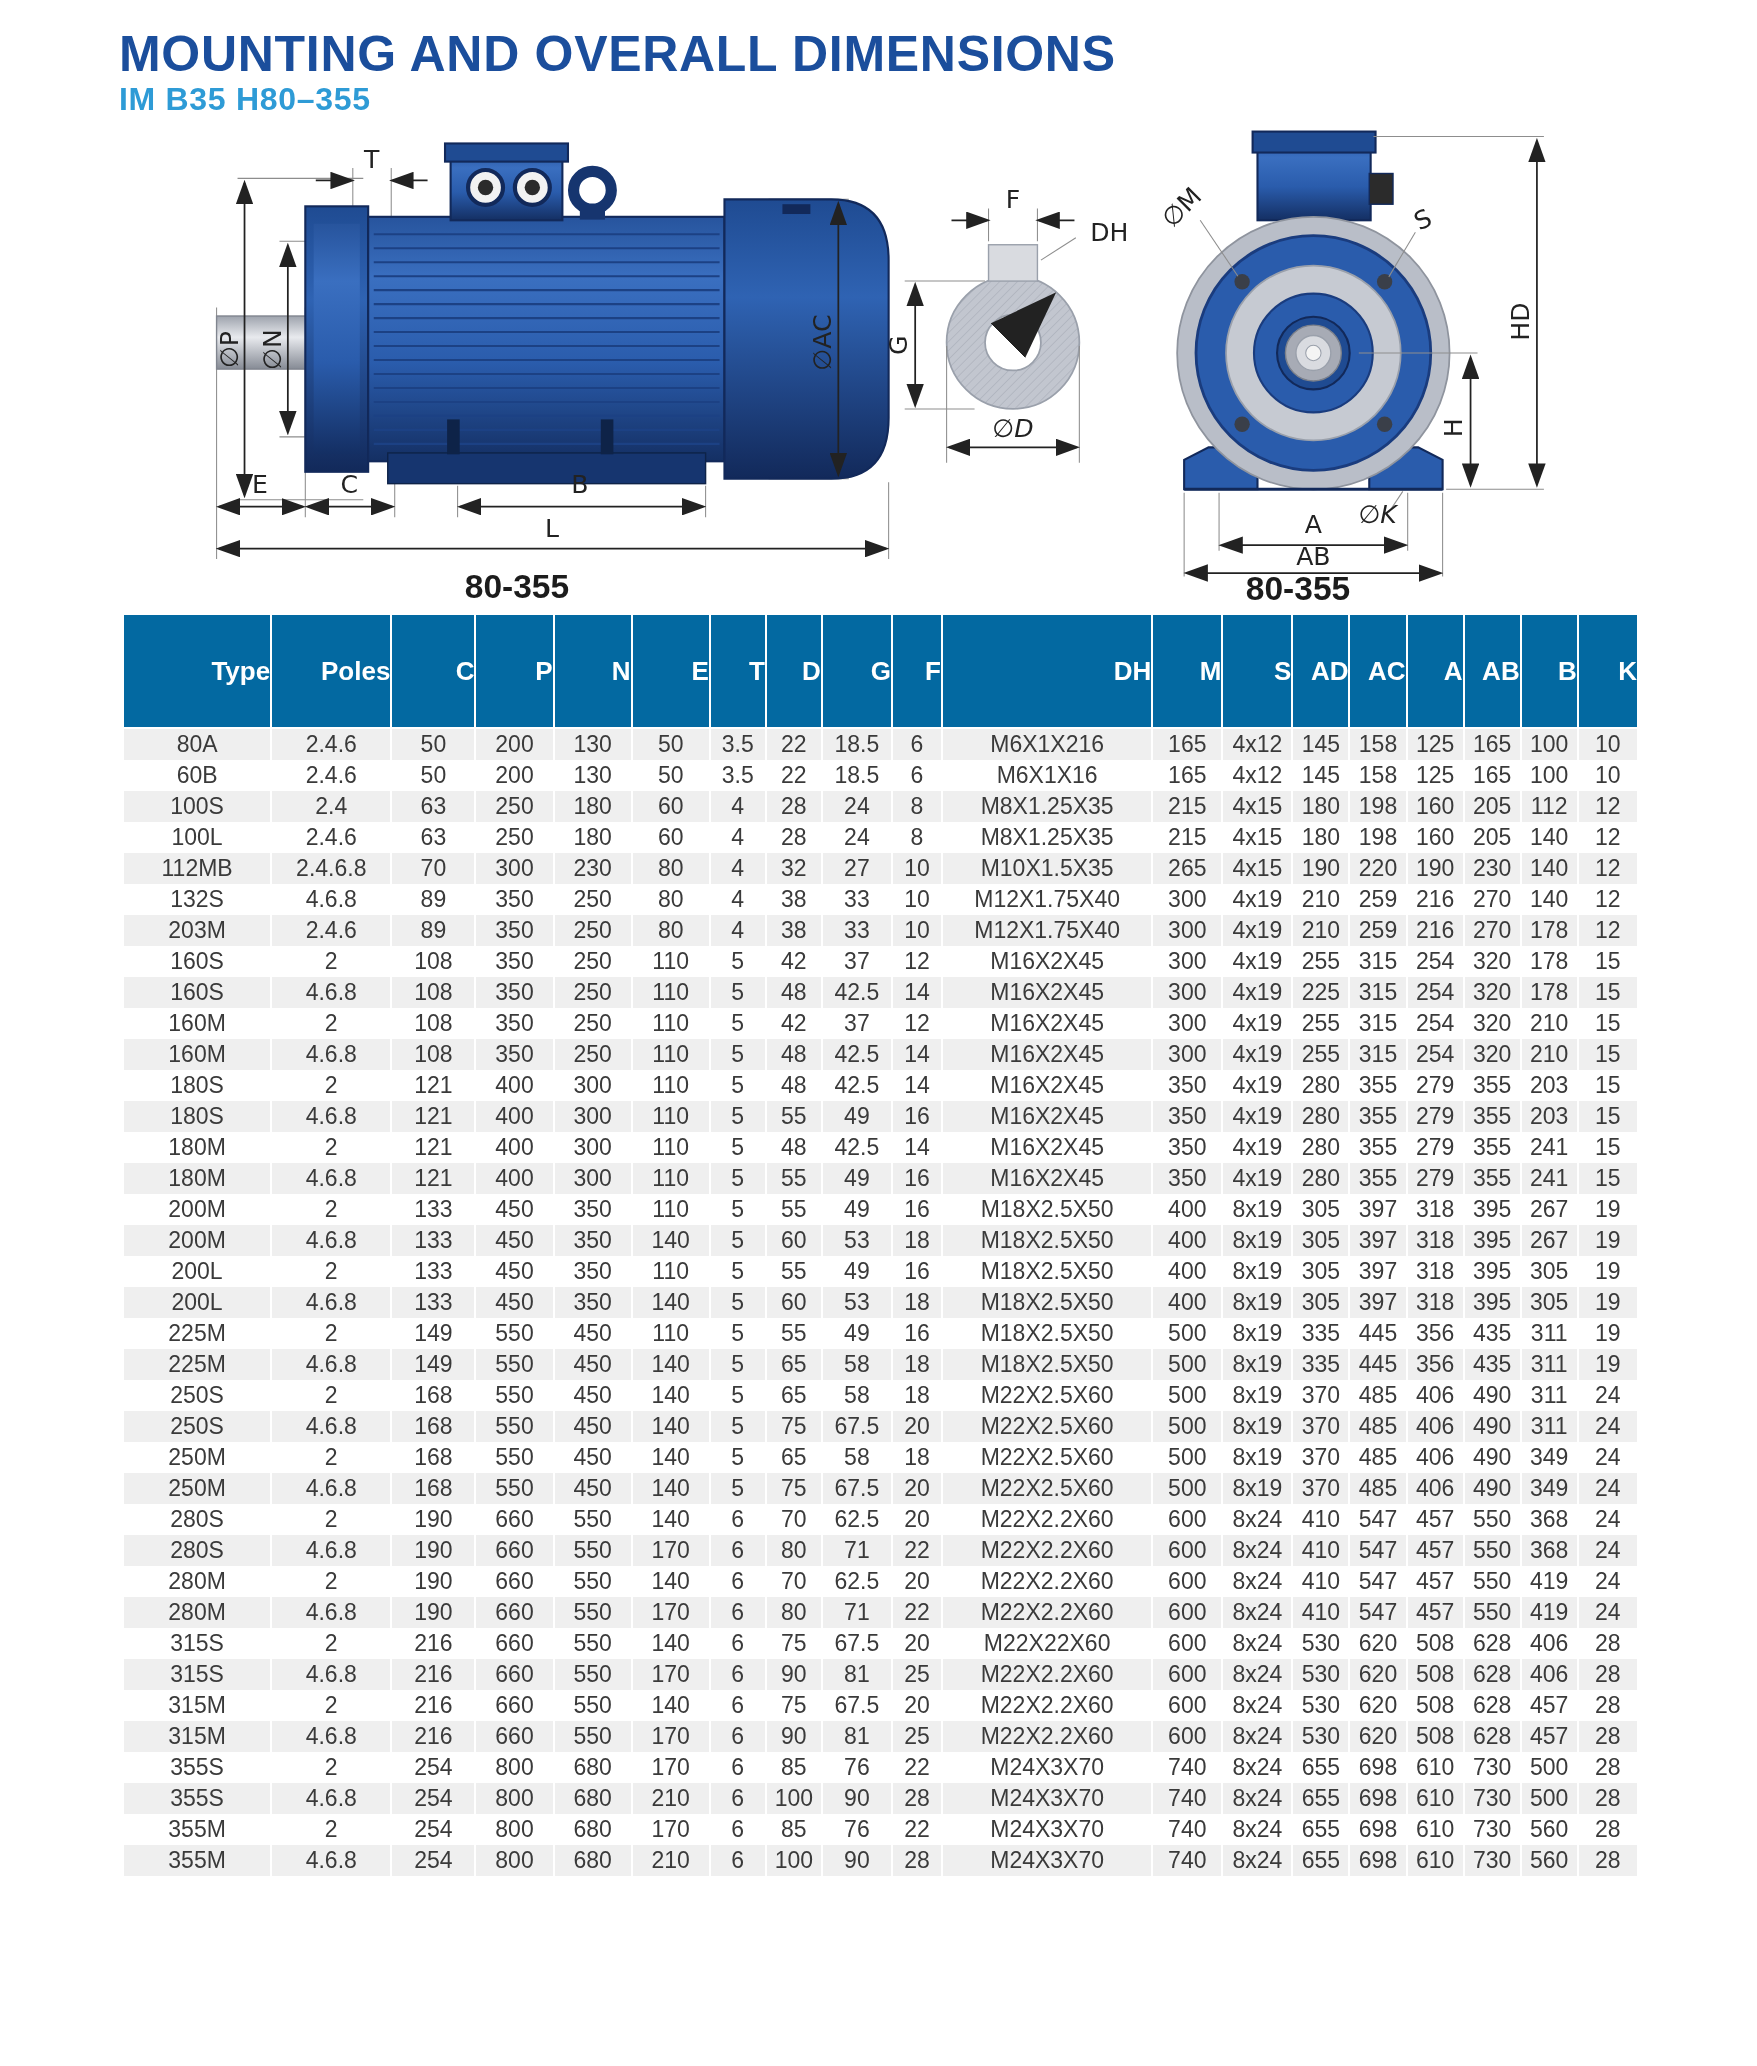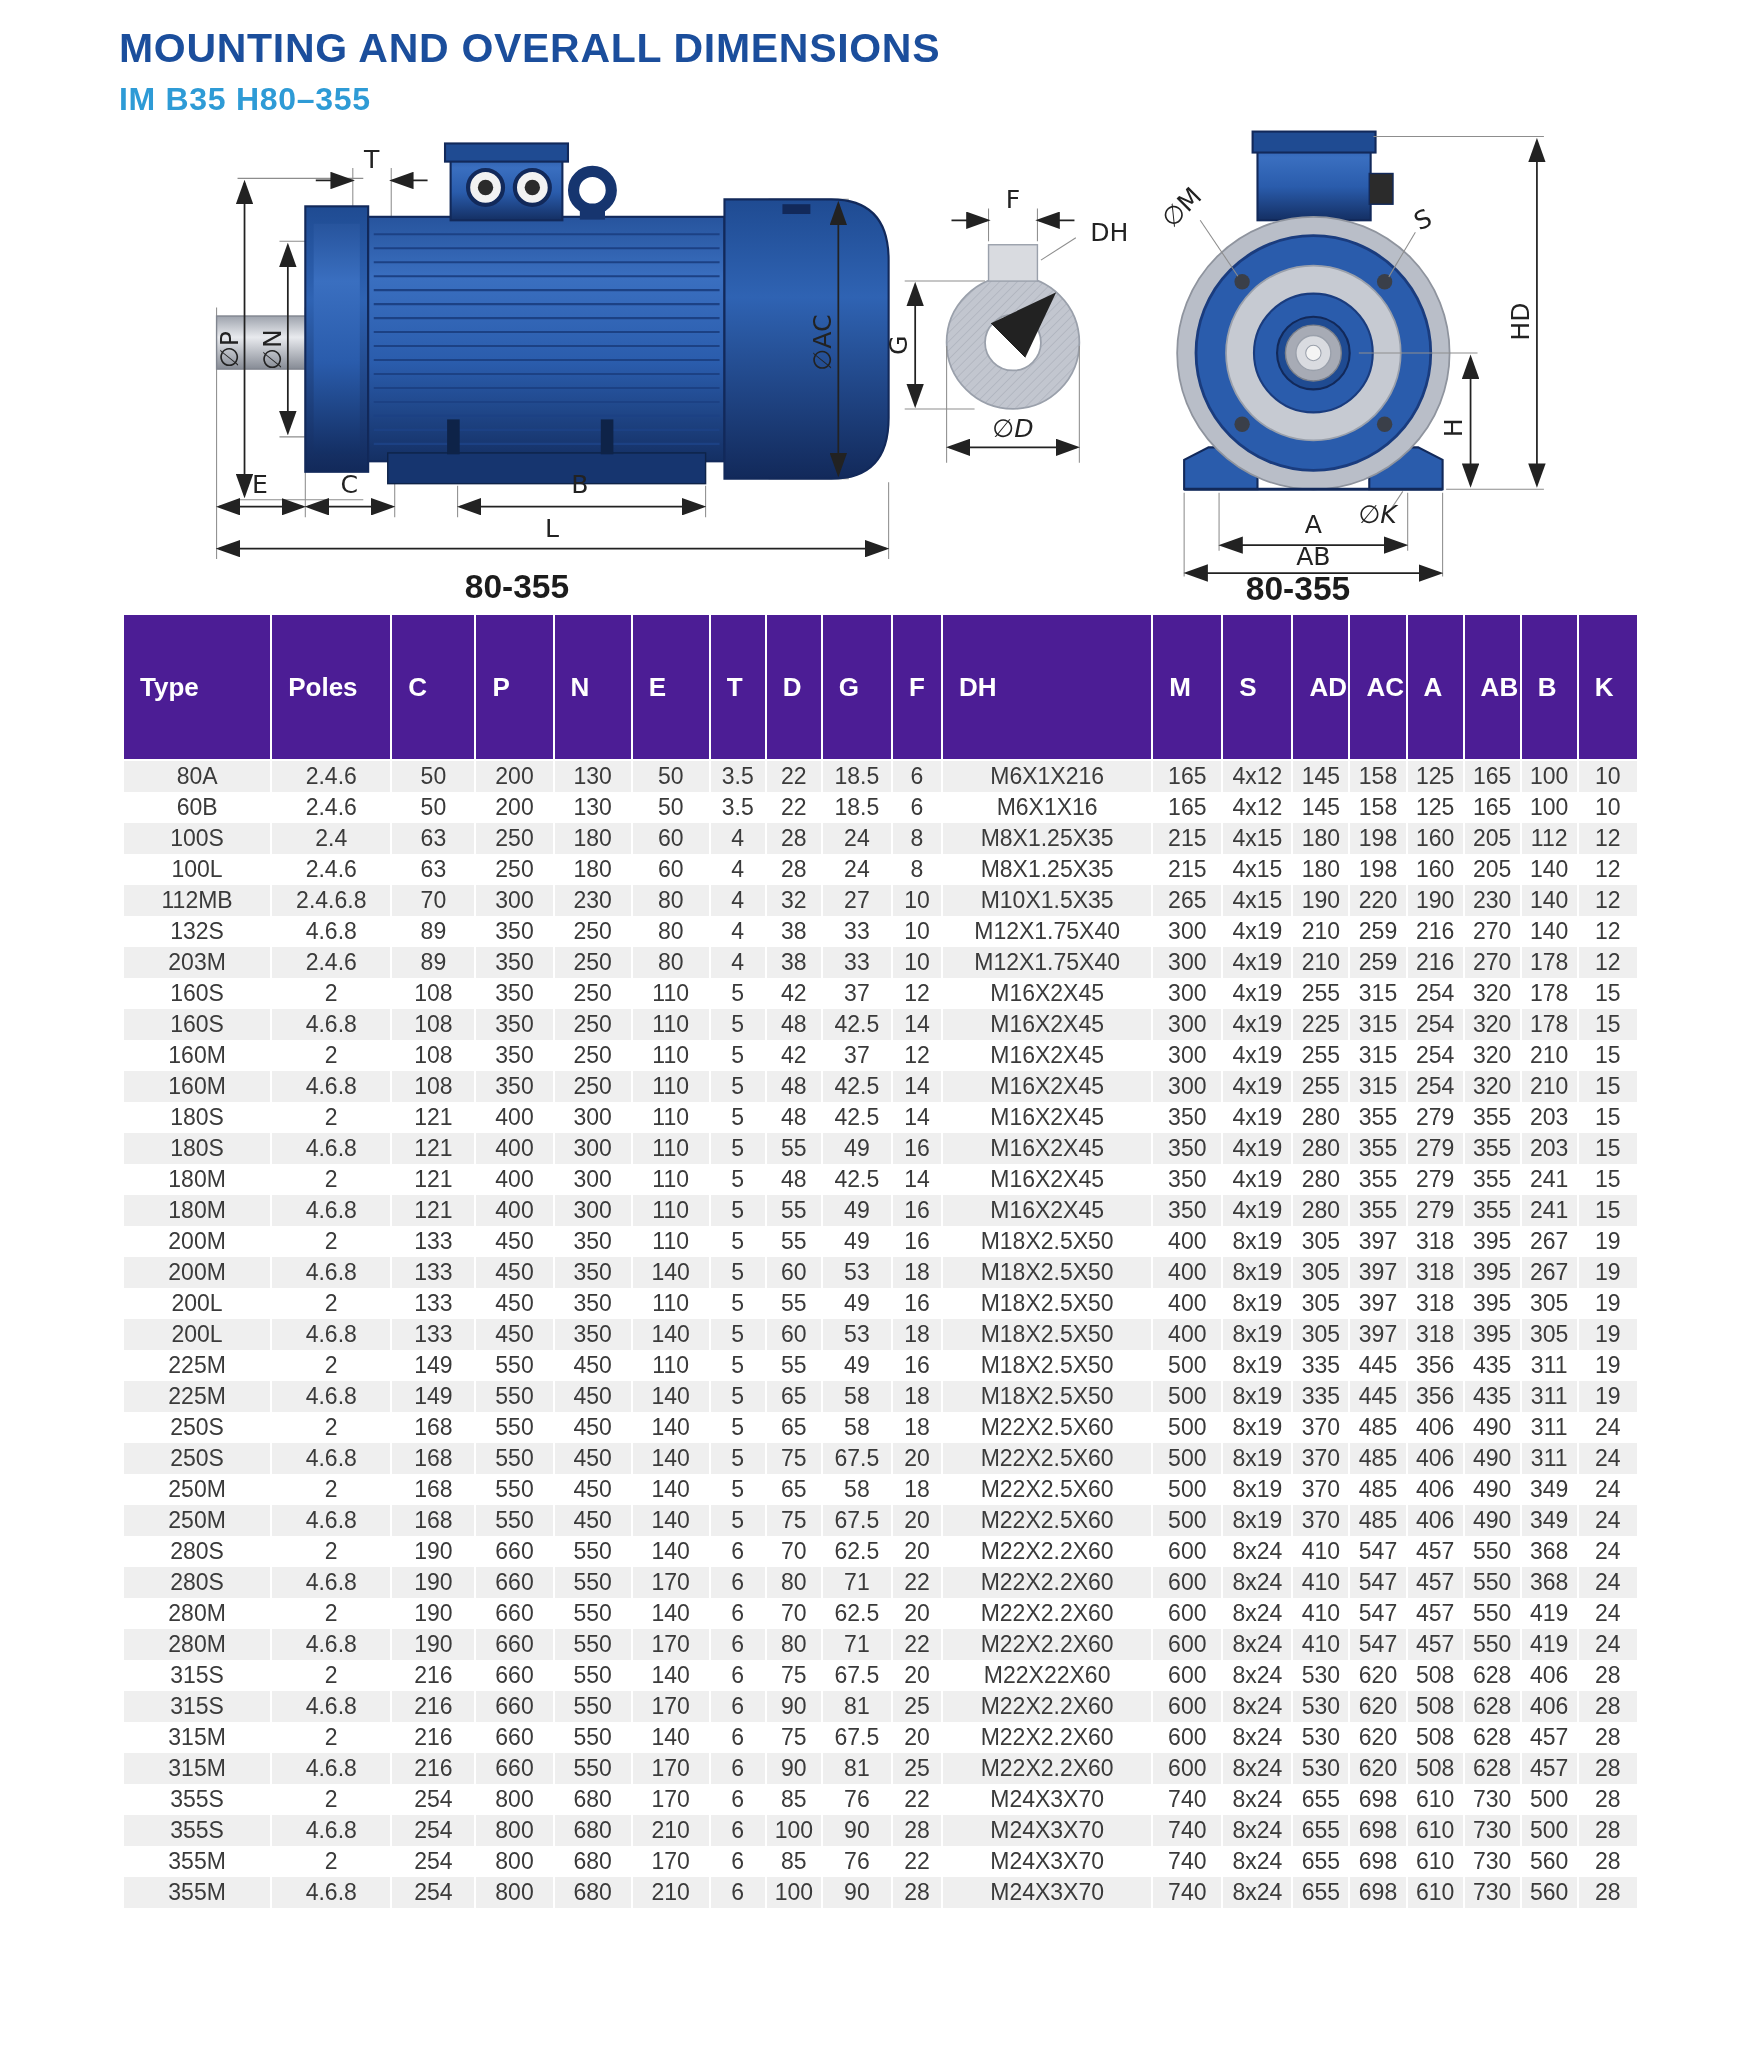--- a/index.html
+++ b/index.html
@@ -1,28 +1,28 @@
 <!DOCTYPE html>
 <html style="font-size:11.2px"><head>
 <meta charset="utf-8">
 <style>
   html,body{margin:0;padding:0;background:#ffffff;}
   #page{position:relative;width:1757px;height:2066px;background:#ffffff;overflow:hidden;
         font-family:"Liberation Sans",sans-serif;}
-  #title{position:absolute;left:119px;top:25px;font-size:41px;font-weight:bold;
+  #title{position:absolute;left:119px;top:25px;font-size:50px;font-weight:bold;
          color:#1b4e9c;letter-spacing:0.7px;white-space:nowrap;}
   #subtitle{position:absolute;left:119px;top:81px;font-size:32px;font-weight:bold;
          color:#2e9bd6;letter-spacing:0.7px;white-space:nowrap;}
   #drawings{position:absolute;left:0;top:119px;width:1757px;height:496px;}
   
   #dims-table{position:absolute;left:124px;top:615px;border-collapse:collapse;
         table-layout:fixed;width:1513px;}
-  #dims-table th{background:#4c1d95;color:#ffffff;font-weight:bold;font-size:26px;
-        height:112px;text-align:left;vertical-align:middle;
-        border-right:2.8px solid #ffffff;border-bottom:2.8px solid #ffffff;padding:16px;}
+  #dims-table th{background:#0369a1;color:#ffffff;font-weight:bold;font-size:26px;
+        height:112px;text-align:right;vertical-align:middle;
+        border-right:2.8px solid #ffffff;border-bottom:2.8px solid #ffffff;padding:0;}
   #dims-table th:last-child{border-right:none;}
   #dims-table td{height:31px;font-size:23px;color:#3a3a3a;text-align:center;
         vertical-align:middle;border-right:2.8px solid #ffffff;padding:0;white-space:nowrap;
         font-family:"Liberation Sans",sans-serif;}
   #dims-table td:last-child{border-right:none;}
   #dims-table tbody tr:nth-child(odd) td{background:#efefef;}
   #dims-table tbody tr:nth-child(even) td{background:#ffffff;}
   
   .dim-label{font-family:"DejaVu Sans",sans-serif;font-size:36px;fill:#222222;}
   .caption{font-family:"Liberation Sans",sans-serif;font-size:48px;font-weight:bold;fill:#1c1c1c;}

